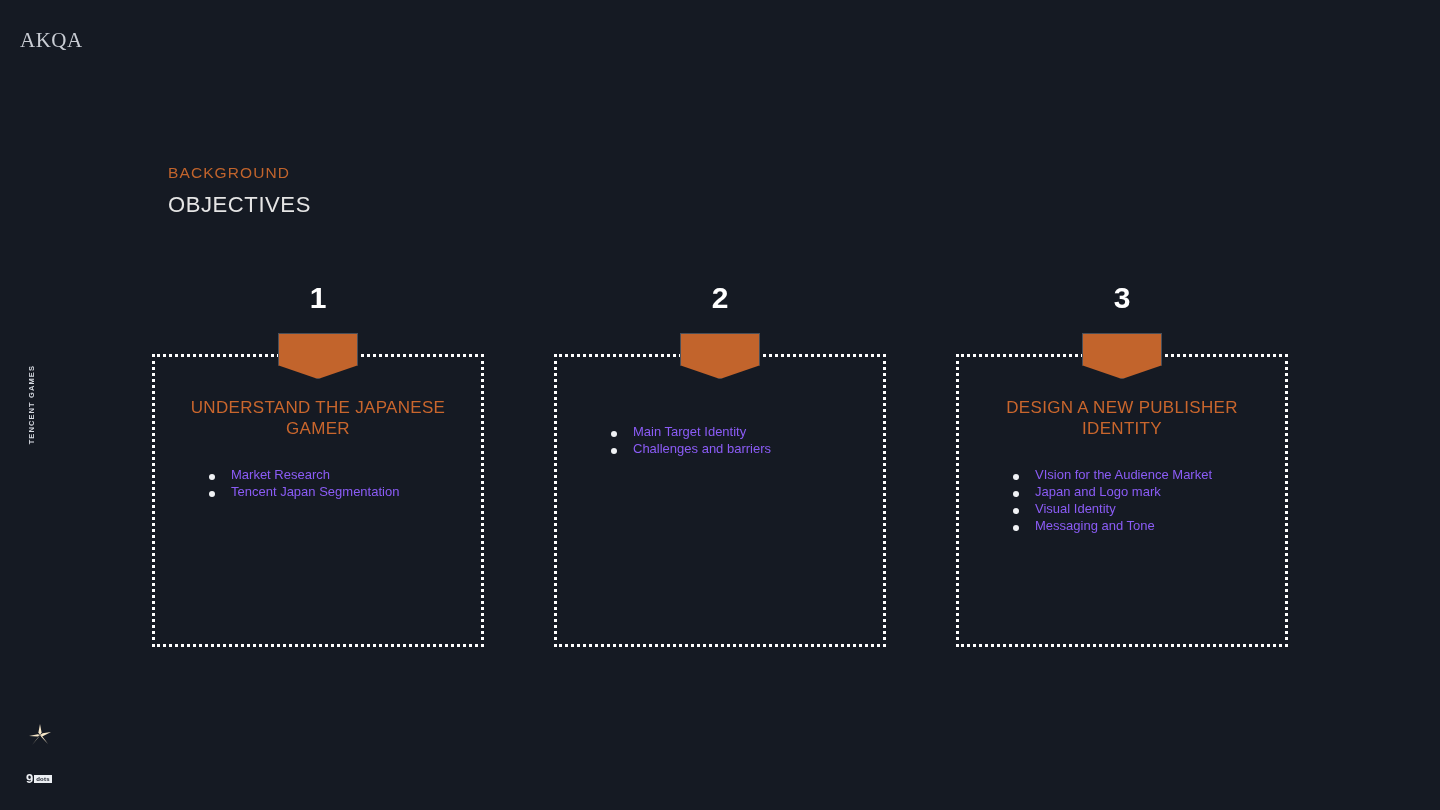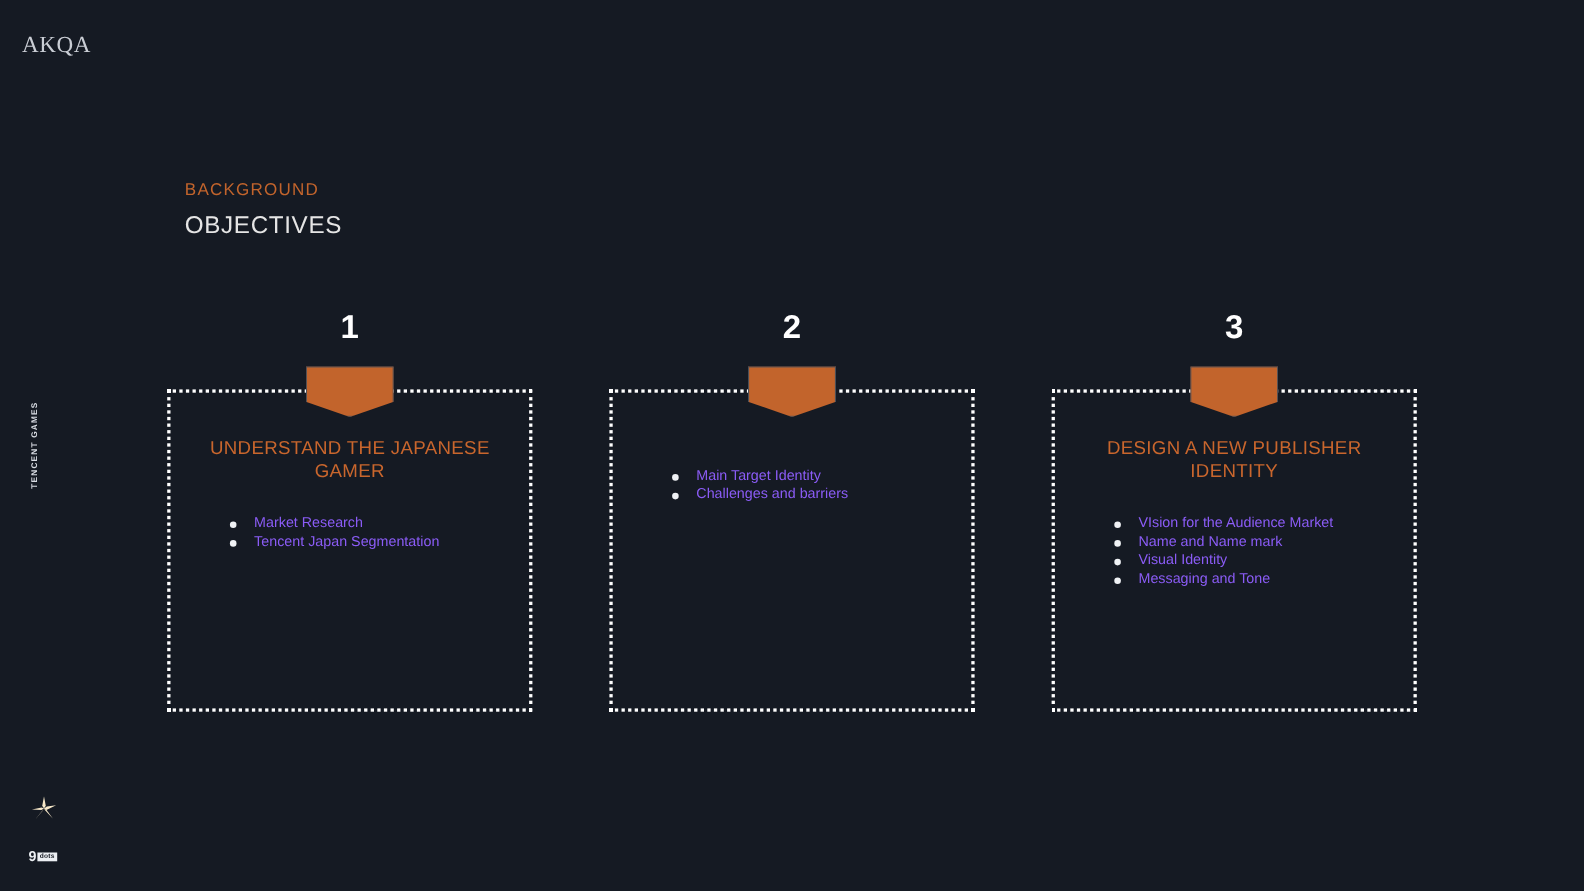--- a/index.html
+++ b/index.html
@@ -232,21 +232,21 @@
     </div>
 
     <div class="column">
       <div class="col-number">3</div>
       <div class="card">
         <div class="banner"></div>
         <div class="card-inner">
           <div class="card-title">DESIGN A NEW PUBLISHER IDENTITY</div>
           <ul class="bullets">
             <li>VIsion for the Audience Market</li>
-            <li>Name and Name mark</li>
+            <li>Japan and Logo mark</li>
             <li>Visual Identity</li>
             <li>Messaging and Tone</li>
           </ul>
         </div>
       </div>
     </div>
 
   </div>
 
   <div class="mark-star">

